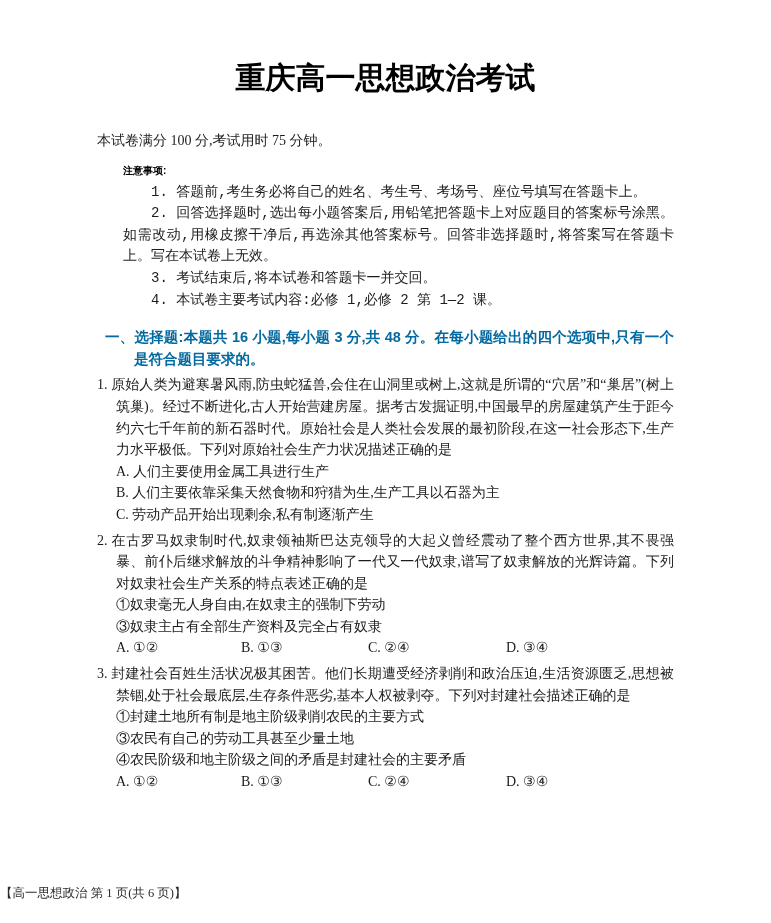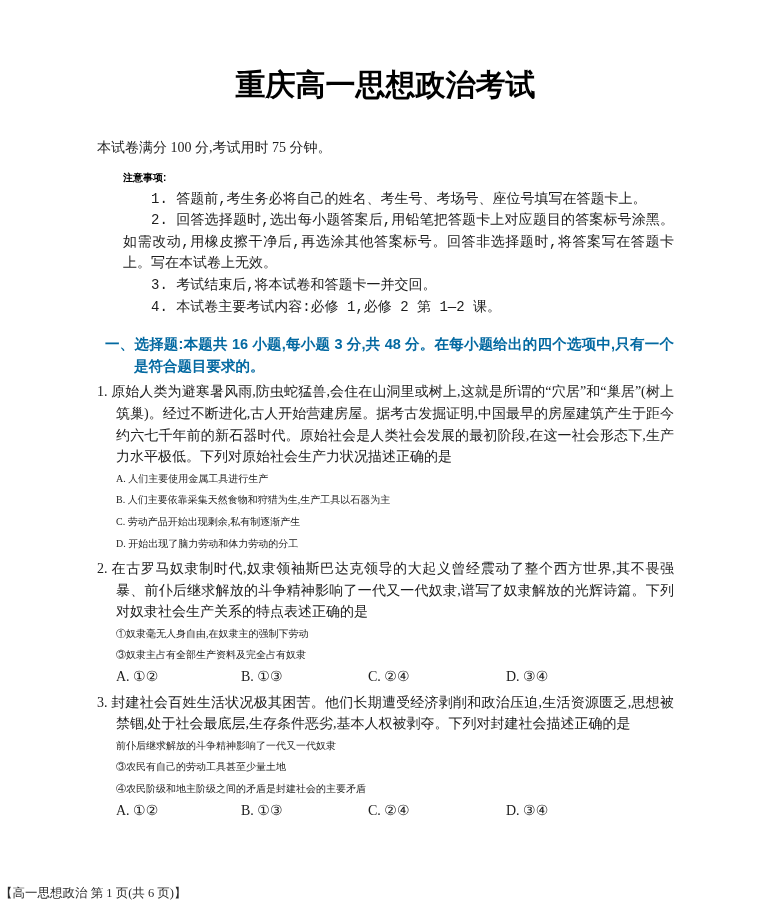--- a/index.html
+++ b/index.html
@@ -12,21 +12,21 @@
     font-family: "Liberation Serif", "DejaVu Serif", serif;
     overflow: hidden;
   }
   .content {
     position: absolute;
     left: 97px;
     top: 0;
     width: 577px;
   }
   .title {
-    margin: 16px;
+    margin: 9px;
     padding-top: 50px;
     text-align: center;
     font-family: "Liberation Sans", "DejaVu Sans", sans-serif;
     font-weight: 800;
     font-size: 30px;
     line-height: 38px;
     color: #000000;
   }
   .subtitle {
     margin: 34px 0 0 0;
@@ -67,21 +67,21 @@
     padding-left: 19px;
     text-indent: -19px;
     font-size: 14px;
     line-height: 21.6px;
     text-align: justify;
   }
   .qnum { }
   .opt-line {
     margin: 0;
     padding-left: 19px;
-    font-size: 10px;
+    font-size: 14px;
     line-height: 21.6px;
     text-align: justify;
   }
   .options-row {
     margin: 0;
     padding-left: 19px;
     display: grid;
     grid-template-columns: 125px 127px 138px 1fr;
     font-size: 14px;
     line-height: 21.6px;
@@ -113,38 +113,37 @@
     <p class="notice-item">3. 考试结束后,将本试卷和答题卡一并交回。</p>
     <p class="notice-item">4. 本试卷主要考试内容:必修 1,必修 2 第 1—2 课。</p>
 
     <p class="section-heading">一、选择题:本题共 16 小题,每小题 3 分,共 48 分。在每小题给出的四个选项中,只有一个是符合题目要求的。</p>
 
     <div class="question">
       <p class="stem"><span class="qnum">1. </span><span>原始人类为避寒暑风雨,防虫蛇猛兽,会住在山洞里或树上,这就是所谓的“穴居”和“巢居”(树上筑巢)。经过不断进化,古人开始营建房屋。据考古发掘证明,中国最早的房屋建筑产生于距今约六七千年前的新石器时代。原始社会是人类社会发展的最初阶段,在这一社会形态下,生产力水平极低。下列对原始社会生产力状况描述正确的是</span></p>
       <p class="opt-line">A. 人们主要使用金属工具进行生产</p>
       <p class="opt-line">B. 人们主要依靠采集天然食物和狩猎为生,生产工具以石器为主</p>
       <p class="opt-line">C. 劳动产品开始出现剩余,私有制逐渐产生</p>
-      <p class="opt-line">D. 开始出现了脑力劳动和体力劳动的分工</p>
     </div>
 
     <div class="question">
       <p class="stem"><span class="qnum">2. </span><span>在古罗马奴隶制时代,奴隶领袖斯巴达克领导的大起义曾经震动了整个西方世界,其不畏强暴、前仆后继求解放的斗争精神影响了一代又一代奴隶,谱写了奴隶解放的光辉诗篇。下列对奴隶社会生产关系的特点表述正确的是</span></p>
       <p class="opt-line">①奴隶毫无人身自由,在奴隶主的强制下劳动</p>
       <p class="opt-line">③奴隶主占有全部生产资料及完全占有奴隶</p>
       <div class="options-row">
         <span>A. ①②</span>
         <span>B. ①③</span>
         <span>C. ②④</span>
         <span>D. ③④</span>
       </div>
     </div>
 
     <div class="question">
       <p class="stem"><span class="qnum">3. </span><span>封建社会百姓生活状况极其困苦。他们长期遭受经济剥削和政治压迫,生活资源匮乏,思想被禁锢,处于社会最底层,生存条件恶劣,基本人权被剥夺。下列对封建社会描述正确的是</span></p>
-      <p class="opt-line">前仆后继求解放的斗争精神影响了一代又一代奴隶</p>
+      <p class="opt-line">①封建土地所有制是地主阶级剥削农民的主要方式</p>
       <p class="opt-line">③农民有自己的劳动工具甚至少量土地</p>
       <p class="opt-line">④农民阶级和地主阶级之间的矛盾是封建社会的主要矛盾</p>
       <div class="options-row">
         <span>A. ①②</span>
         <span>B. ①③</span>
         <span>C. ②④</span>
         <span>D. ③④</span>
       </div>
     </div>
 

